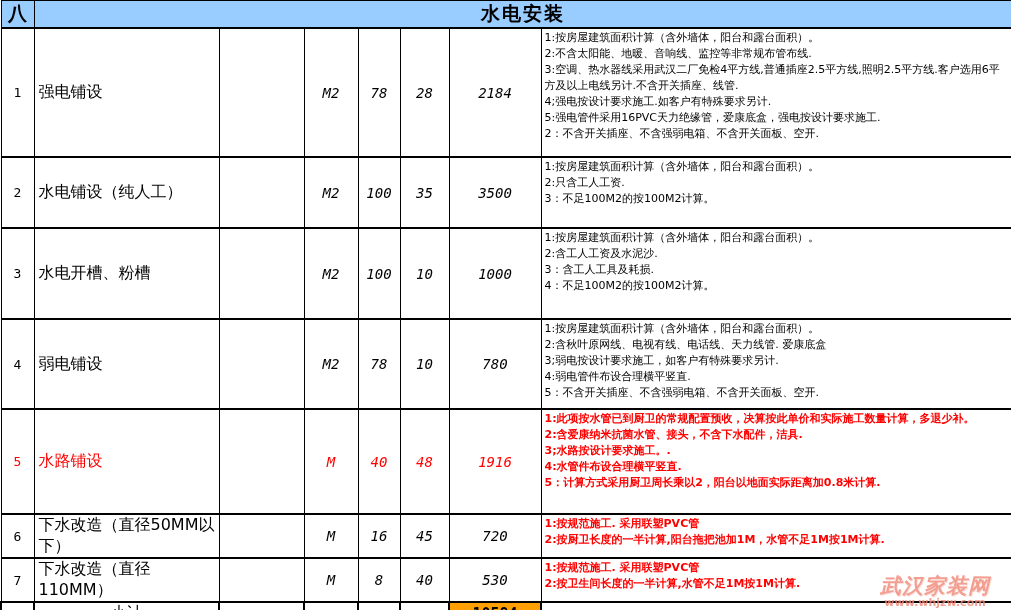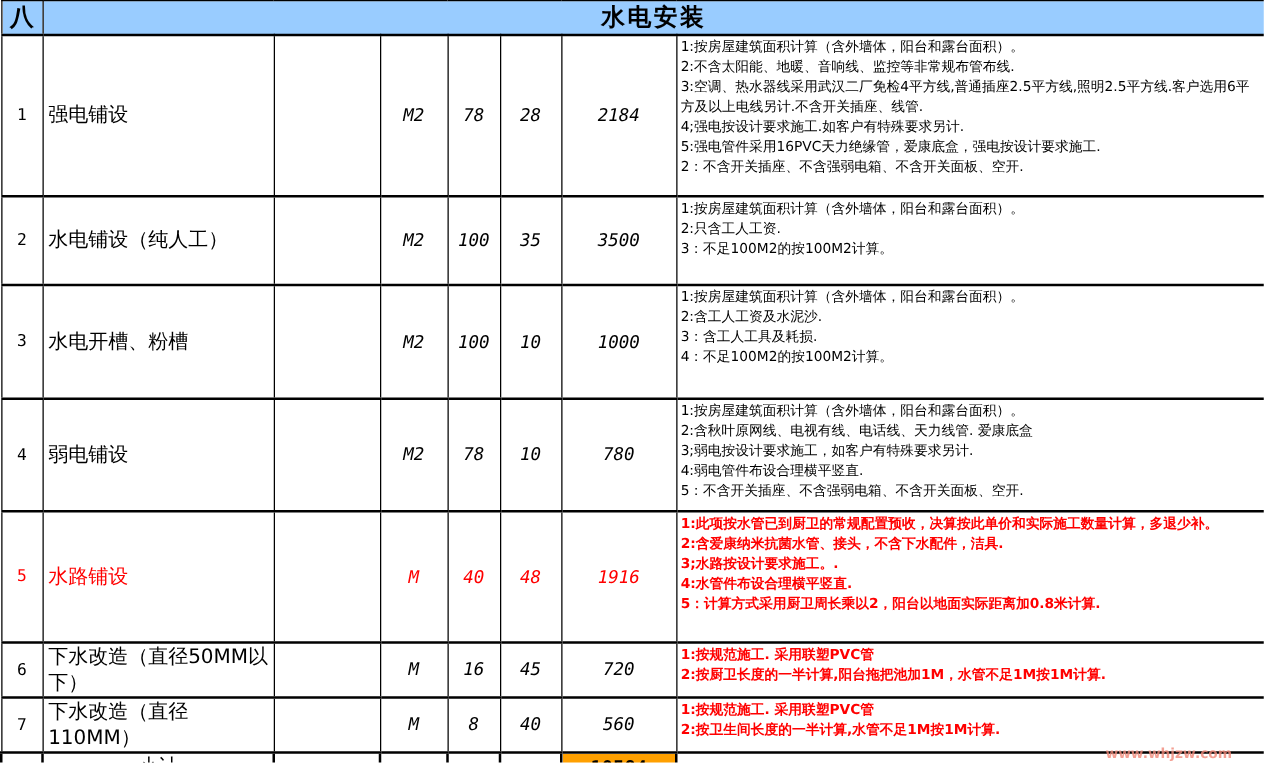--- a/index.html
+++ b/index.html
@@ -182,21 +182,21 @@
             <div class="note-line">2:按厨卫长度的一半计算,阳台拖把池加1M，水管不足1M按1M计算.</div>
           </td>
         </tr>
         <tr class="item-row" style="height: 34px;">
           <td class="num">7</td>
           <td class="item">下水改造（直径110MM）</td>
           <td class="blank"></td>
           <td class="unit">M</td>
           <td class="qty">8</td>
           <td class="price">40</td>
-          <td class="total">560</td>
+          <td class="total">530</td>
           <td class="notes red">
             <div class="note-line">1:按规范施工. 采用联塑PVC管</div>
             <div class="note-line">2:按卫生间长度的一半计算,水管不足1M按1M计算.</div>
           </td>
         </tr>
         <tr class="subtotal-row">
           <td class="sub"></td>
           <td class="sub-label">小计</td>
           <td class="sub"></td>
           <td class="sub"></td>
@@ -204,14 +204,15 @@
           <td class="sub"></td>
           <td class="sub-total">10584</td>
           <td class="sub-notes"></td>
         </tr>
       </tbody>
   </table>
 
 </div>
 
 <div class="watermark">
+  <div class="wm-title">武汉家装网</div>
   <div class="wm-url">www.whjzw.com</div>
 </div>
 
 </body></html>

